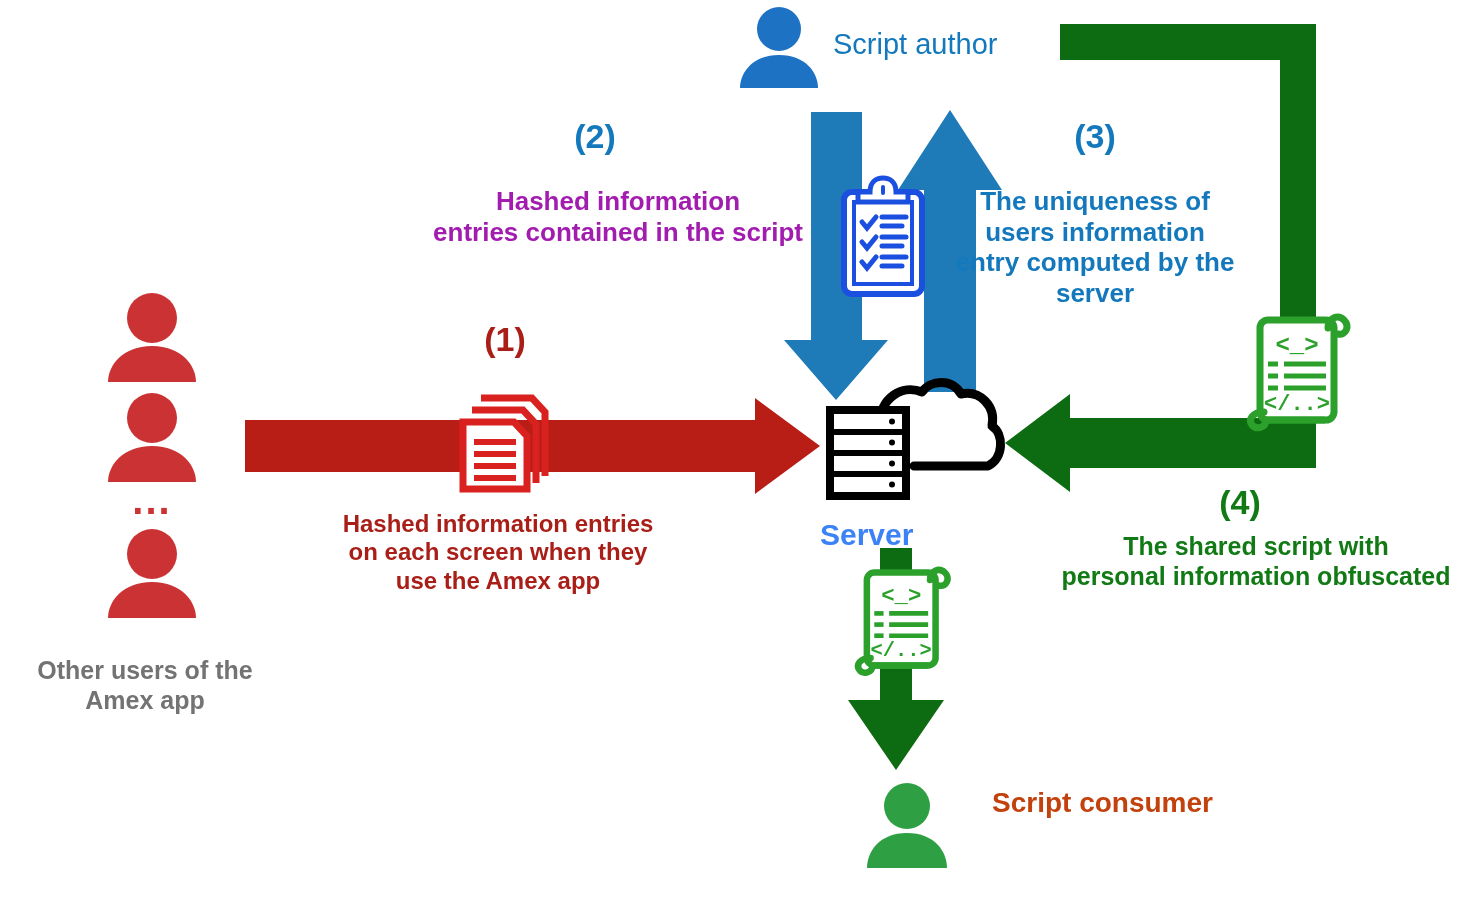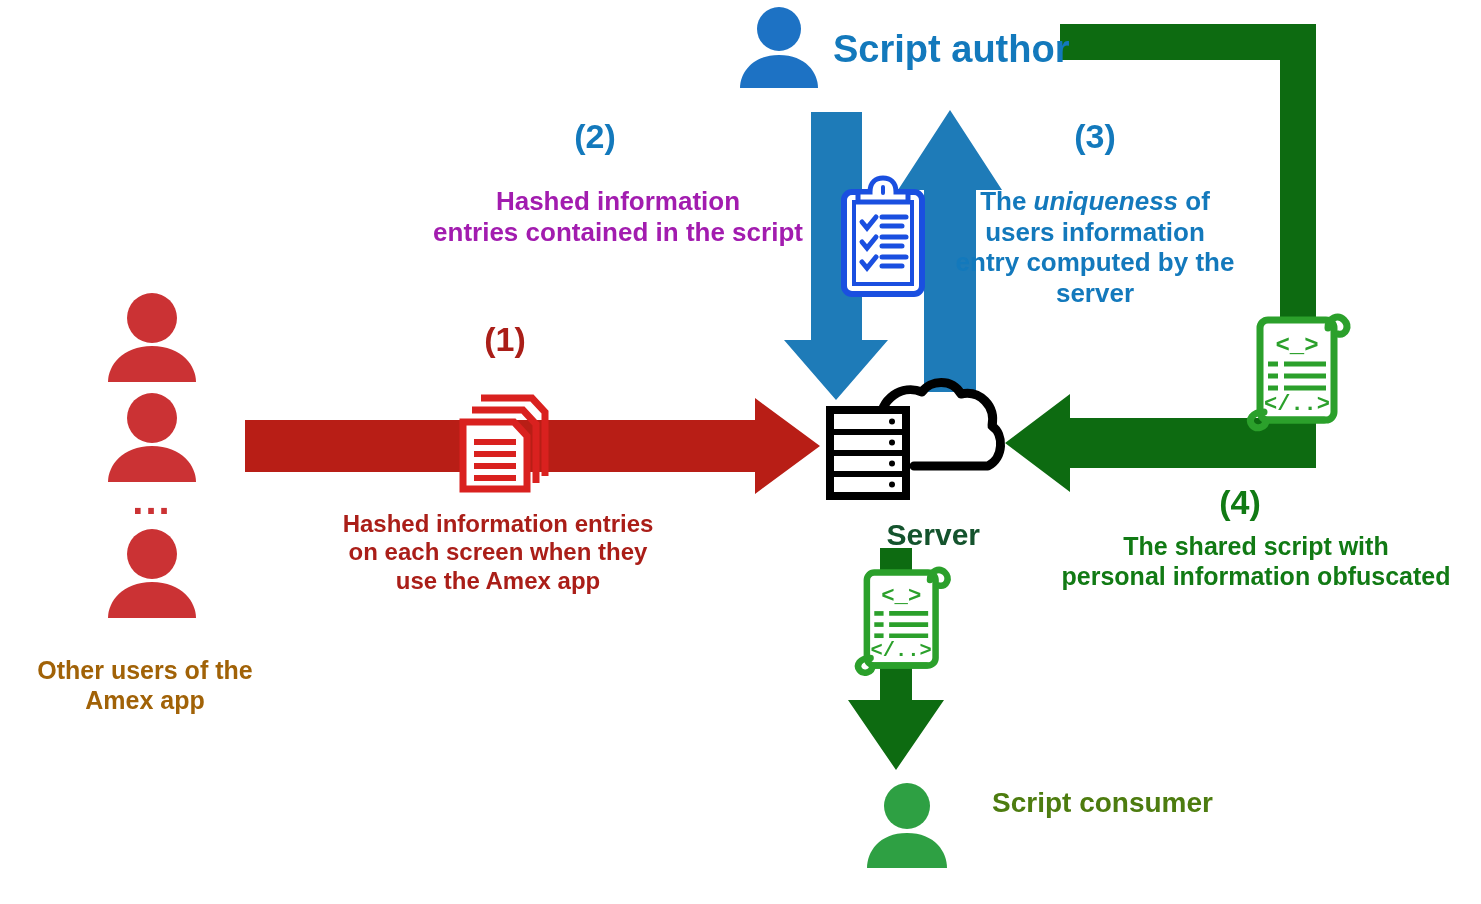--- a/index.html
+++ b/index.html
@@ -4,21 +4,21 @@
 <style>
   html,body{margin:0;padding:0;background:#fff;}
   body{width:1481px;height:904px;position:relative;overflow:hidden;
        font-family:"Liberation Sans",sans-serif;}
   #stage{position:absolute;left:0;top:0;width:1481px;height:904px;}
   .abs{position:absolute;}
   .lbl{font-weight:bold;text-align:center;line-height:1.18;white-space:pre-line;}
   .step{font-weight:bold;text-align:center;}
   .nowrap{white-space:nowrap;}
   svg{display:block;overflow:visible;}
-  .ital{font-style:italic;}
+  .ital{}
   #ellipsis{font-weight:bold;letter-spacing:2px;}
 </style>
 </head>
 <body>
 
 <div id="stage">
 
   <svg class="abs" style="left:0;top:0;width:1481px;height:904px;">
 
     <g>
@@ -59,21 +59,21 @@
       <path d="M56 54 C86 54 100 74 100 90 L12 90 C12 74 26 54 56 54 Z" fill="#CB3234"></path>
     </svg>
   </div>
   <div class="abs" id="ellipsis" style="left:96px;top:480px;width:112px;text-align:center;color:#CB3234;font-size:40px;line-height:1;">...</div>
   <div class="abs" style="left:96px;top:528px;width:112px;">
     <svg width="112" height="90" viewBox="0 0 112 90">
       <circle cx="56" cy="26" r="25" fill="#CB3234"></circle>
       <path d="M56 54 C86 54 100 74 100 90 L12 90 C12 74 26 54 56 54 Z" fill="#CB3234"></path>
     </svg>
   </div>
-  <div class="abs lbl" style="left:0px;top:656px;width:290px;font-size:25px;color:#a16207;">Other users of the
+  <div class="abs lbl" style="left:0px;top:656px;width:290px;font-size:25px;color:#737373;">Other users of the
 Amex app</div>
 
   <div class="abs step" style="left:440px;top:320px;width:130px;font-size:34px;color:#AA1E18;">(1)</div>
 
   <svg class="abs" style="left:455px;top:388px;" width="105" height="110" viewBox="0 0 105 110">
     <g fill="none" stroke="#D9211F" stroke-width="7">
       <path d="M26 10 H77 L90 24 V88"></path>
       <path d="M17 22 H68 L81 36 V95"></path>
       <path d="M8 34 H59 L72 48 V101 H8 Z" fill="#ffffff"></path>
     </g>
@@ -86,21 +86,21 @@
   </svg>
 
   <div class="abs lbl" style="left:288px;top:510px;width:420px;font-size:24px;color:#AA1E18;">Hashed information entries
 on each screen when they
 use the Amex app</div>
 
   <svg class="abs" style="left:736px;top:6px;" width="86" height="82" viewBox="0 0 86 82">
     <circle cx="43" cy="23" r="22" fill="#1D72C4"></circle>
     <path d="M43 49 C70 49 82 67 82 82 L4 82 C4 67 16 49 43 49 Z" fill="#1D72C4"></path>
   </svg>
-  <div class="abs nowrap" style="left:833px;top:28px;font-size:38px;font-weight:bold;color:#1379BC;">Script author</div>
+  <div class="abs nowrap" style="left:833px;top:28px;font-size:29px;font-weight:normal;color:#1379BC;">Script author</div>
 
   <div class="abs step" style="left:530px;top:117px;width:130px;font-size:34px;color:#1379BC;">(2)</div>
   <div class="abs lbl" style="left:413px;top:186px;width:410px;font-size:26px;color:#a21caf;">Hashed information
 entries contained in the script</div>
 
   <svg class="abs" style="left:840px;top:176px;" width="86" height="122" viewBox="0 0 86 122">
     <rect x="4" y="16" width="78" height="102" rx="8" fill="#ffffff" stroke="#1A4FE0" stroke-width="6"></rect>
     <rect x="14" y="26" width="58" height="82" fill="#ffffff" stroke="#1A4FE0" stroke-width="4"></rect>
     <path d="M30 16 C30 6 36 2 43 2 C50 2 56 6 56 16 L68 16 L68 26 L18 26 L18 16 Z" fill="#ffffff" stroke="#1A4FE0" stroke-width="5"></path>
     <rect x="41" y="9" width="4" height="10" rx="2" fill="#1A4FE0"></rect>
@@ -134,21 +134,21 @@
       <rect x="16" y="80" width="68" height="15"></rect>
       <rect x="16" y="101" width="68" height="15"></rect>
     </g>
     <g fill="#000">
       <circle cx="74" cy="45.5" r="3"></circle>
       <circle cx="74" cy="66.5" r="3"></circle>
       <circle cx="74" cy="87.5" r="3"></circle>
       <circle cx="74" cy="108.5" r="3"></circle>
     </g>
   </svg>
-  <div class="abs" style="left:820px;top:518px;width:160px;text-align:right;font-size:30px;font-weight:bold;color:#14532d;">Server</div>
+  <div class="abs" style="left:820px;top:518px;width:160px;text-align:left;font-size:30px;font-weight:bold;color:#3b82f6;">Server</div>
 
   <svg class="abs" style="left:1244px;top:308px;" width="112" height="124" viewBox="0 0 112 124">
     <rect x="16" y="12" width="74" height="100" fill="#ffffff" stroke="#2BA02B" stroke-width="7" rx="8"></rect>
     <path d="M84 20 C84 10 94 6 100 12 C106 18 102 28 94 26" fill="none" stroke="#2BA02B" stroke-width="7" stroke-linecap="round"></path>
     <path d="M20 104 C8 104 4 112 8 117 C12 122 22 120 22 112 L80 112" fill="none" stroke="#2BA02B" stroke-width="7" stroke-linecap="round"></path>
     <text x="53" y="44" font-family="&quot;Liberation Mono&quot;,monospace" font-size="24" font-weight="bold" fill="#2BA02B" text-anchor="middle">&lt;_&gt;</text>
     <g stroke="#2BA02B" stroke-width="5">
       <line x1="24" y1="56" x2="34" y2="56"></line>
       <line x1="40" y1="56" x2="82" y2="56"></line>
       <line x1="24" y1="68" x2="34" y2="68"></line>
@@ -176,15 +176,15 @@
       <line x1="24" y1="80" x2="34" y2="80"></line>
       <line x1="40" y1="80" x2="82" y2="80"></line>
     </g>
     <text x="53" y="102" font-family="&quot;Liberation Mono&quot;,monospace" font-size="22" font-weight="bold" fill="#2BA02B" text-anchor="middle">&lt;/..&gt;</text>
   </svg>
 
   <svg class="abs" style="left:862px;top:782px;" width="90" height="86" viewBox="0 0 90 86">
     <circle cx="45" cy="24" r="23" fill="#2EA043"></circle>
     <path d="M45 51 C73 51 85 70 85 86 L5 86 C5 70 17 51 45 51 Z" fill="#2EA043"></path>
   </svg>
-  <div class="abs nowrap" style="left:992px;top:787px;font-size:28px;font-weight:bold;color:#4d7c0f;">Script consumer</div>
+  <div class="abs nowrap" style="left:992px;top:787px;font-size:28px;font-weight:bold;color:#c2410c;">Script consumer</div>
 
 </div>
 
 </body></html>

